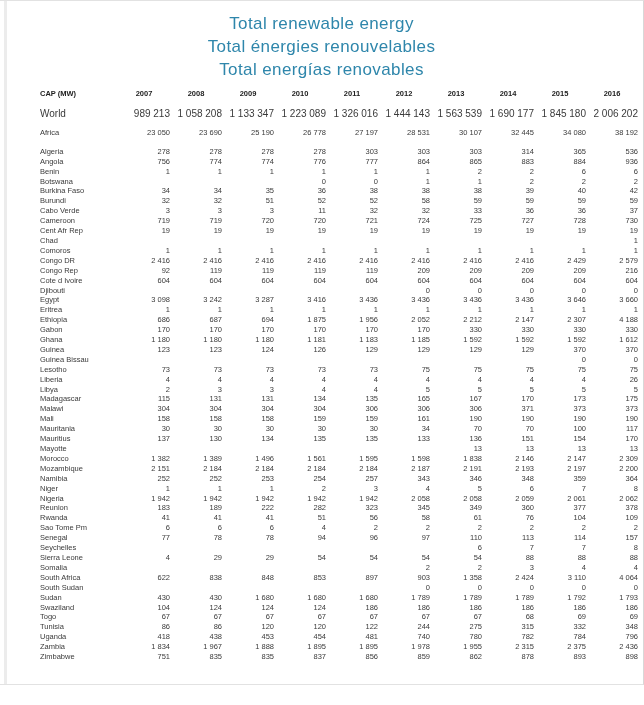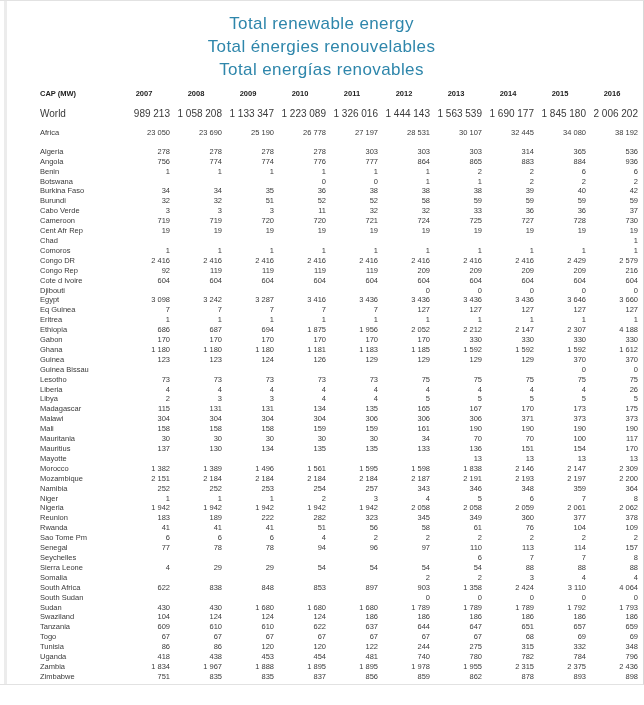--- a/index.html
+++ b/index.html
@@ -329,33 +329,20 @@
           <td>3 287</td>
           <td>3 416</td>
           <td>3 436</td>
           <td>3 436</td>
           <td>3 436</td>
           <td>3 436</td>
           <td>3 646</td>
           <td>3 660</td>
         </tr>
         <tr class="row-country">
-          <td class="label">Eq Guinea</td>
-          <td>7</td>
-          <td>7</td>
-          <td>7</td>
-          <td>7</td>
-          <td>7</td>
-          <td>127</td>
-          <td>127</td>
-          <td>127</td>
-          <td>127</td>
-          <td>127</td>
-        </tr>
-        <tr class="row-country">
           <td class="label">Eritrea</td>
           <td>1</td>
           <td>1</td>
           <td>1</td>
           <td>1</td>
           <td>1</td>
           <td>1</td>
           <td>1</td>
           <td>1</td>
           <td>1</td>
@@ -745,33 +732,20 @@
           <td>124</td>
           <td>124</td>
           <td>186</td>
           <td>186</td>
           <td>186</td>
           <td>186</td>
           <td>186</td>
           <td>186</td>
         </tr>
         <tr class="row-country">
-          <td class="label">Tanzania</td>
-          <td>609</td>
-          <td>610</td>
-          <td>610</td>
-          <td>622</td>
-          <td>637</td>
-          <td>644</td>
-          <td>647</td>
-          <td>651</td>
-          <td>657</td>
-          <td>659</td>
-        </tr>
-        <tr class="row-country">
           <td class="label">Togo</td>
           <td>67</td>
           <td>67</td>
           <td>67</td>
           <td>67</td>
           <td>67</td>
           <td>67</td>
           <td>67</td>
           <td>68</td>
           <td>69</td>

